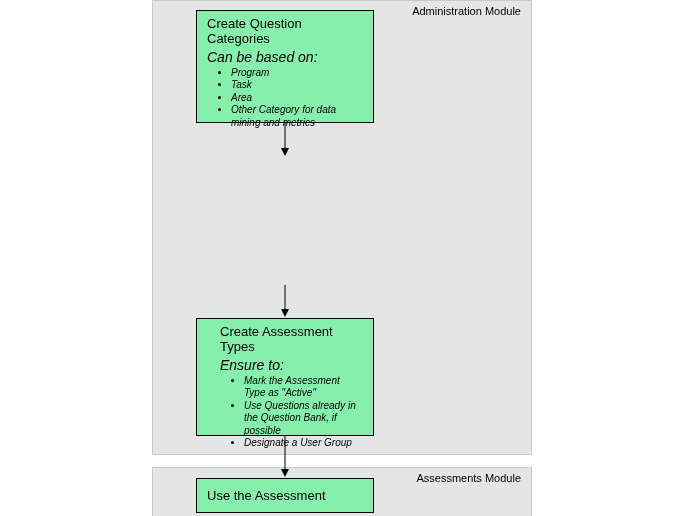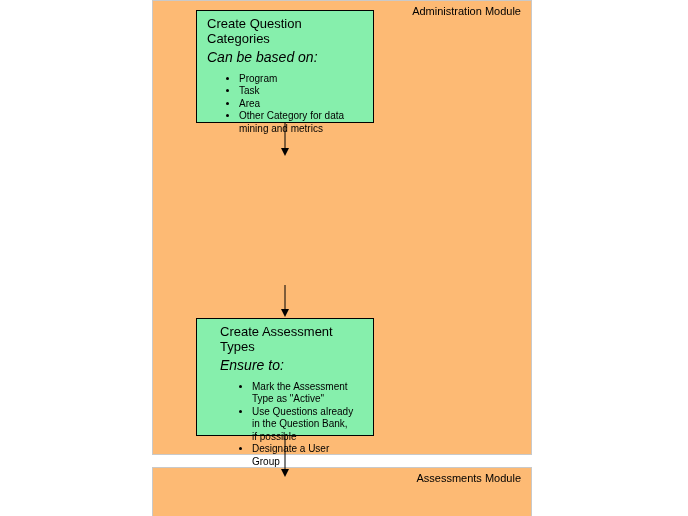--- a/index.html
+++ b/index.html
@@ -13,21 +13,21 @@
     color: #000;
   }
   .canvas {
     position: relative;
     width: 688px;
     height: 516px;
     overflow: hidden;
   }
   .panel {
     position: absolute;
-    background: #fdba74;
+    background: #e5e5e5;
     border: 1px solid #c9c9c9;
     box-sizing: border-box;
   }
   .panel-label {
     position: absolute;
     top: 4px;
     right: 10px;
     font-size: 11px;
     color: #000;
   }
@@ -45,22 +45,23 @@
     line-height: 1.15;
     margin-bottom: 2px;
   }
   .node-caption {
     font-style: italic;
     font-size: 14px;
     margin-bottom: 2px;
     color: #000;
   }
   ul.bullets {
-    margin: 8px;
+    margin: 0;
     padding-left: 24px;
+    font-style: italic;
     font-size: 10px;
     line-height: 1.25;
   }
   ul.bullets li {
     list-style-type: disc;
     margin: 0;
     padding-right: 2px;
   }
   .node-use {
     padding: 10px 10px;
@@ -106,20 +107,23 @@
   <div class="node" style="top:318px; height:118px;padding-left:23px;">
     <div class="node-title">Create Assessment Types</div>
     <div class="node-caption">Ensure to:</div>
     <ul class="bullets">
       <li>Mark the Assessment Type as "Active"</li>
       <li>Use Questions already in the Question Bank, if possible</li>
       <li>Designate a User Group</li>
     </ul>
   </div>
 
+  <div class="node node-use" style="top:478px; height:35px;">
+    <div class="node-title">Use the Assessment</div>
+  </div>
 
   <svg class="arrows">
     <defs>
       <marker id="arrowhead" markerWidth="8" markerHeight="8" refX="6" refY="4" orient="auto">
         <path d="M0,0 L8,4 L0,8 z" fill="#000"></path>
       </marker>
     </defs>
 
     <line x1="285" y1="123" x2="285" y2="154" stroke="#000" stroke-width="1" marker-end="url(#arrowhead)"></line>
 

